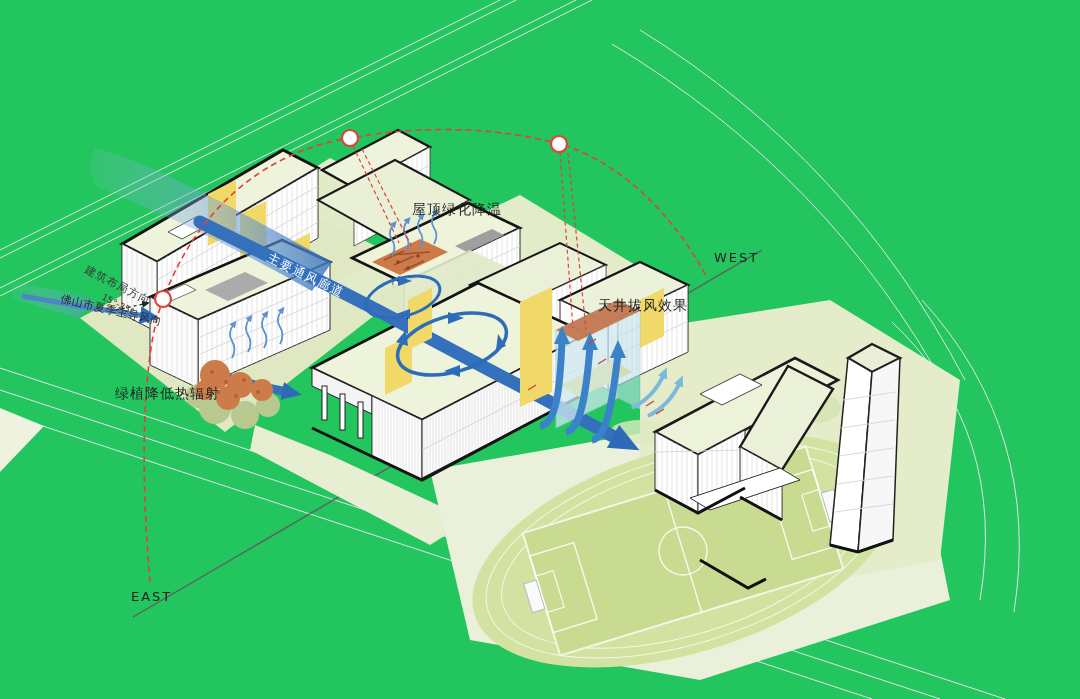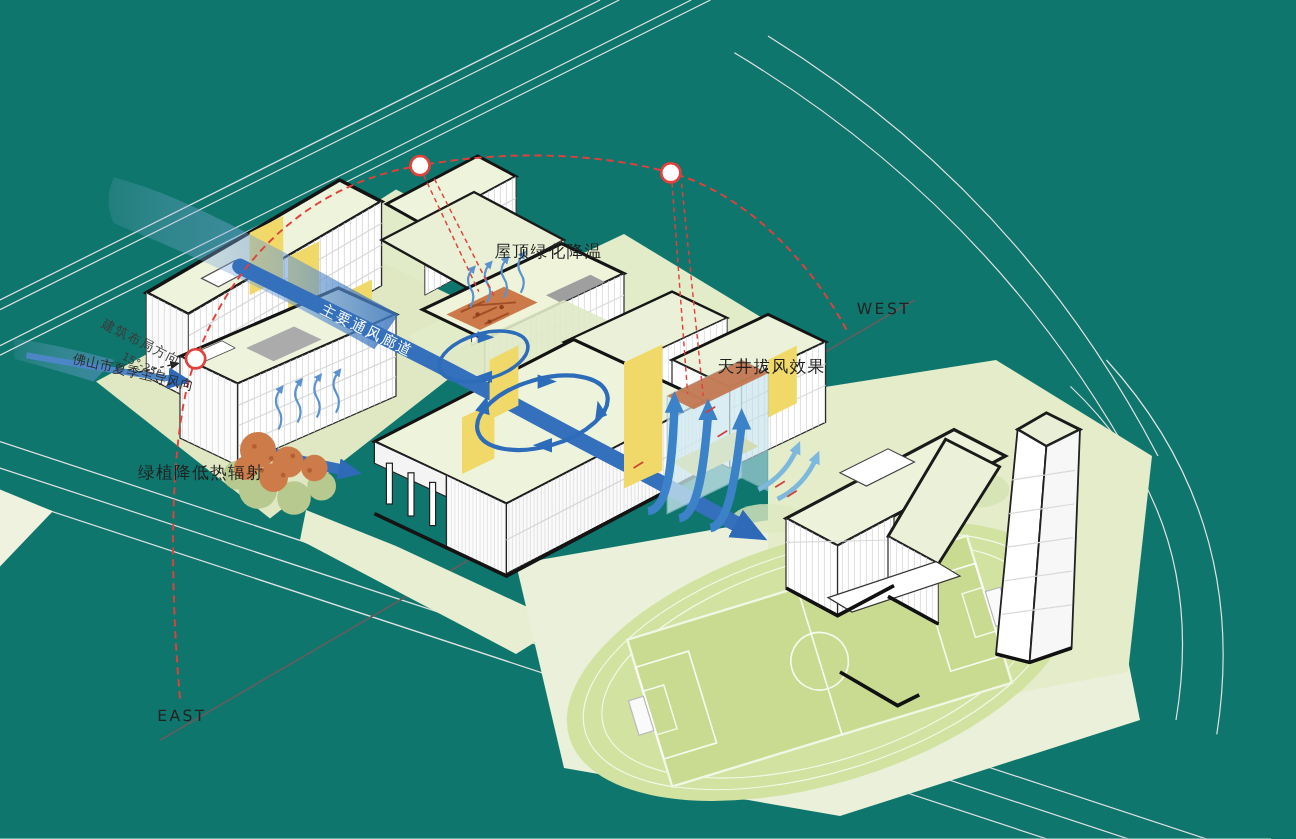--- a/index.html
+++ b/index.html
@@ -1,16 +1,16 @@
 <!DOCTYPE html>
 <html><head>
 <meta charset="utf-8">
 <style>
   html,body{margin:0;padding:0;background:#ffffff;}
-  .stage{position:relative;width:1080px;height:699px;background:#0f766e;overflow:hidden;
+  .stage{position:relative;width:1080px;height:699px;background:#22c55e;overflow:hidden;
          font-family:"DejaVu Sans","Liberation Sans",sans-serif;}
   svg{display:block}
   text{font-family:"DejaVu Sans","Liberation Sans",sans-serif;}
   .cn{font-size:14px;fill:#1f1f1f;letter-spacing:1px;}
   .compass{font-size:13px;fill:#222;letter-spacing:2px;}
 </style>
 </head>
 <body>
 
 <div class="stage">

